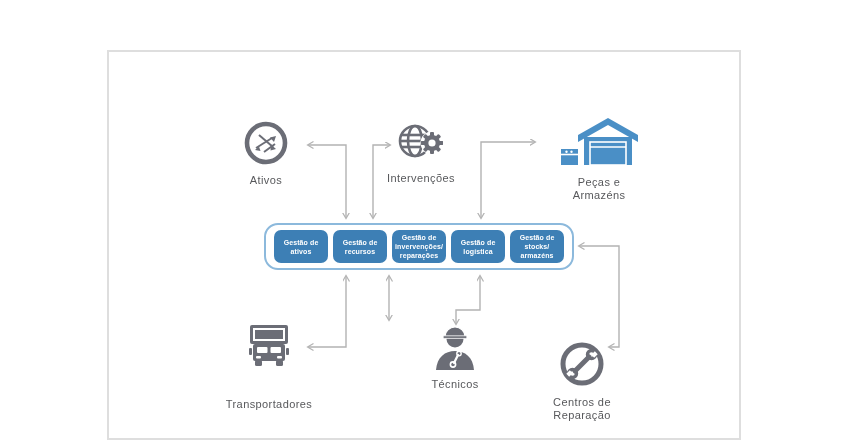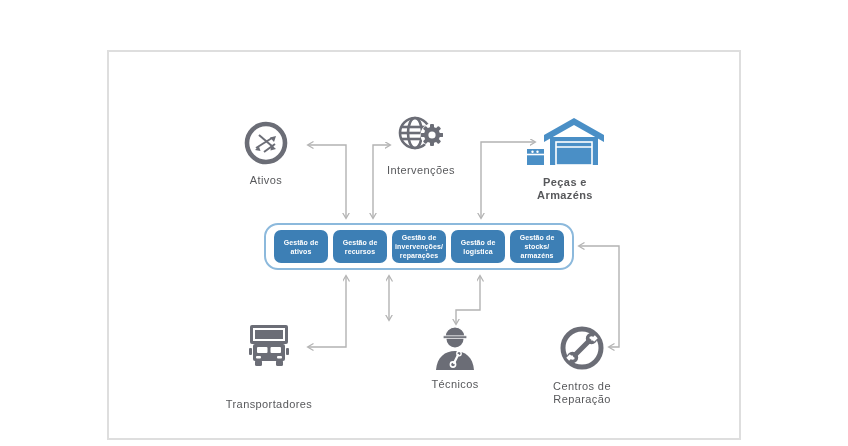--- a/index.html
+++ b/index.html
@@ -58,21 +58,21 @@
         <g fill="#6b6d76">
           <polygon points="33,16 27,17.5 31,22"></polygon>
           <polygon points="33,29 28,24.5 27.5,30.5"></polygon>
           <polygon points="12,30 17.5,31 16,26.5"></polygon>
         </g>
       </svg>
     </span>
     <span class="node-label">Ativos</span>
   </div>
 
-  <div class="node" style="left:242px;top:58px;width:140px;">
+  <div class="node" style="left:242px;top:66px;width:140px;">
     <span class="node-icon">
       <svg width="50" height="46" viewBox="0 0 50 46">
         <g stroke="#6b6d76" fill="none" stroke-width="2.6">
           <circle cx="19" cy="23" r="15"></circle>
           <ellipse cx="19" cy="23" rx="7" ry="15"></ellipse>
           <line x1="5" y1="17" x2="33" y2="17"></line>
           <line x1="4" y1="23" x2="34" y2="23"></line>
           <line x1="5" y1="29" x2="33" y2="29"></line>
         </g>
         <g transform="translate(36,25)">
@@ -85,21 +85,21 @@
             <rect x="-2" y="-11" width="4" height="22" rx="1" transform="rotate(135)"></rect>
             <circle r="8"></circle>
           </g>
           <circle r="3.6" fill="#ffffff"></circle>
         </g>
       </svg>
     </span>
     <span class="node-label">Intervenções</span>
   </div>
 
-  <div class="node" style="left:386px;top:64px;width:140px;font-weight:bold;">
+  <div class="node" style="left:420px;top:64px;width:140px;">
     <span class="node-icon">
       <svg width="80" height="52" viewBox="0 0 80 52">
         <g fill="#4a8fc6">
           <polygon points="49,2 19,19 19,26 49,9 79,26 79,19"></polygon>
           <rect x="25" y="21" width="48" height="28"></rect>
           <rect x="2" y="33" width="17" height="16"></rect>
         </g>
         <g stroke="#ffffff" stroke-width="1.6" fill="none">
           <rect x="31" y="26" width="36" height="23"></rect>
           <line x1="31" y1="31" x2="67" y2="31"></line>
@@ -166,21 +166,21 @@
         <g stroke="#ffffff" stroke-width="2.2" fill="none" stroke-linecap="round">
           <line x1="25" y1="31" x2="21" y2="39"></line>
         </g>
         <circle cx="20" cy="40.5" r="2.6" fill="none" stroke="#ffffff" stroke-width="1.6"></circle>
         <circle cx="26" cy="29.5" r="2.2" fill="none" stroke="#ffffff" stroke-width="1.4"></circle>
       </svg>
     </span>
     <span class="node-label">Técnicos</span>
   </div>
 
-  <div class="node" style="left:403px;top:272px;width:140px;justify-content:center;">
+  <div class="node" style="left:403px;top:288px;width:140px;justify-content:center;">
     <span class="node-icon">
       <svg width="48" height="48" viewBox="0 0 48 48">
         <circle cx="24" cy="24" r="19" fill="none" stroke="#6b6d76" stroke-width="5"></circle>
         <line x1="17" y1="31" x2="31" y2="17" stroke="#6b6d76" stroke-width="5" stroke-linecap="round"></line>
         <circle cx="14.5" cy="33.5" r="4" fill="none" stroke="#6b6d76" stroke-width="3.4"></circle>
         <circle cx="33.5" cy="14.5" r="4" fill="none" stroke="#6b6d76" stroke-width="3.4"></circle>
         <rect x="9" y="31.5" width="5" height="4" fill="#ffffff" transform="rotate(-45 11.5 33.5)"></rect>
         <rect x="34" y="12.5" width="5" height="4" fill="#ffffff" transform="rotate(-45 36.5 14.5)"></rect>
       </svg>
     </span>

